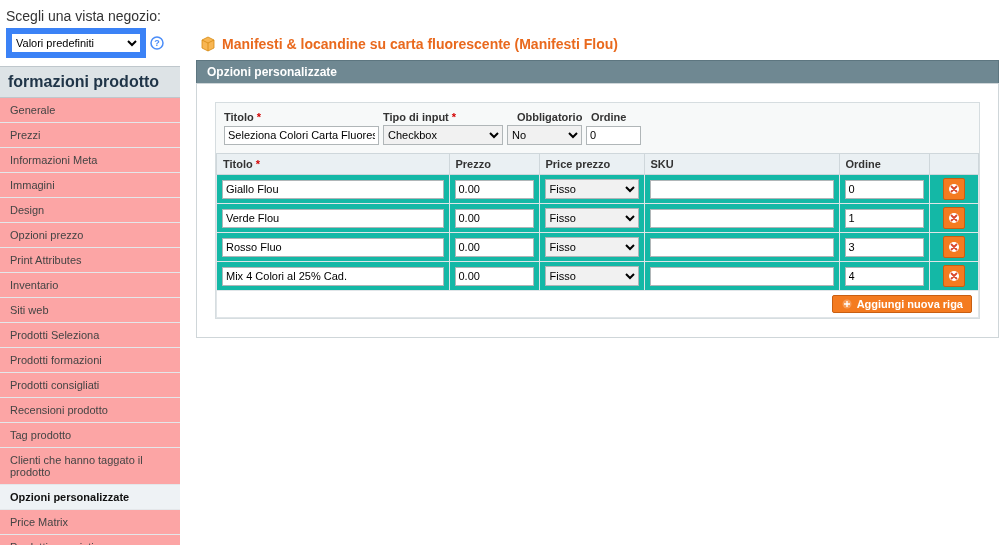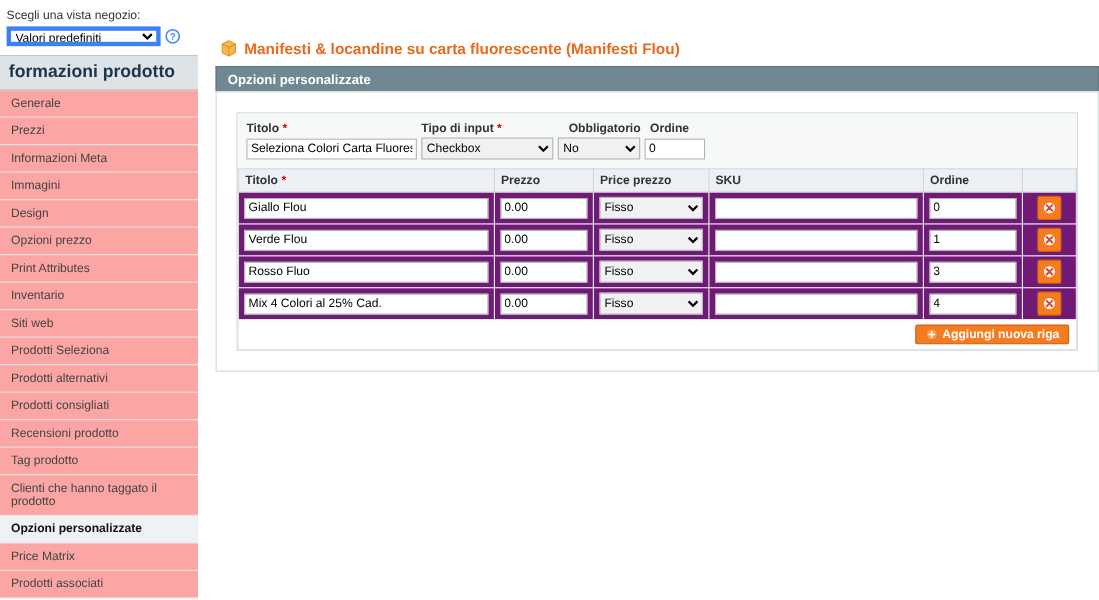--- a/index.html
+++ b/index.html
@@ -11,29 +11,28 @@
     background: #fff;
     width: 999px;
   }
   .layout { display: flex; }
   .sidebar {
     width: 180px;
     flex: 0 0 180px;
     background: #fff;
     padding-top: 8px;
   }
-  .store-label { padding: 0 6px 4px 6px; font-size: 11px; color: #333; }
+  .store-label { padding: 0 6px 4px 6px; font-size: 14px; color: #333; }
   .store-row { display: flex; align-items: center; gap: 4px; padding: 0 6px 8px 6px; }
   .store-select {
     font-size: 11px;
-    height: 18px;
+    height: 30px;
     width: 140px;
-    border: 4px solid #3b82f6;
-    background: #fff;
-    text-decoration: underline;
+    border: 6px solid #3b82f6;
+    background: #fff;
   }
   .help-icon {
     width: 14px; height: 14px;
     display: inline-flex; align-items: center; justify-content: center;
     color: #4b8df8;
     cursor: pointer;
   }
   .section-title {
     background: #dde3e6;
     border-top: 1px solid #bfc7cc;
@@ -135,21 +134,21 @@
     background: #eaf0f3;
     border: 1px solid #cfd7db;
     padding: 4px 6px;
     text-align: left;
     font-weight: bold;
     color: #333;
   }
   .values-table td {
     border: 1px solid #e0e5e8;
     padding: 3px 5px;
-    background: #701a75;
+    background: #14b8a6;
   }
   .col-title { width: 155px; }
   .col-price { width: 60px; }
   .col-ptype { width: 70px; }
   .col-sku   { width: 130px; }
   .col-order { width: 60px; }
   .col-del   { width: 30px; }
   .del-btn {
     width: 22px; height: 22px;
     background: #f47b20;
@@ -203,21 +202,21 @@
         <li>Generale</li>
         <li>Prezzi</li>
         <li>Informazioni Meta</li>
         <li>Immagini</li>
         <li>Design</li>
         <li>Opzioni prezzo</li>
         <li>Print Attributes</li>
         <li>Inventario</li>
         <li>Siti web</li>
         <li>Prodotti Seleziona</li>
-        <li>Prodotti alternativi</li>
+        <li>Prodotti formazioni</li>
         <li>Prodotti consigliati</li>
         <li>Recensioni prodotto</li>
         <li>Tag prodotto</li>
         <li>Clienti che hanno taggato il prodotto</li>
         <li class="active">Opzioni personalizzate</li>
         <li>Price Matrix</li>
         <li>Prodotti associati</li>
       </ul>
   </div>
 

